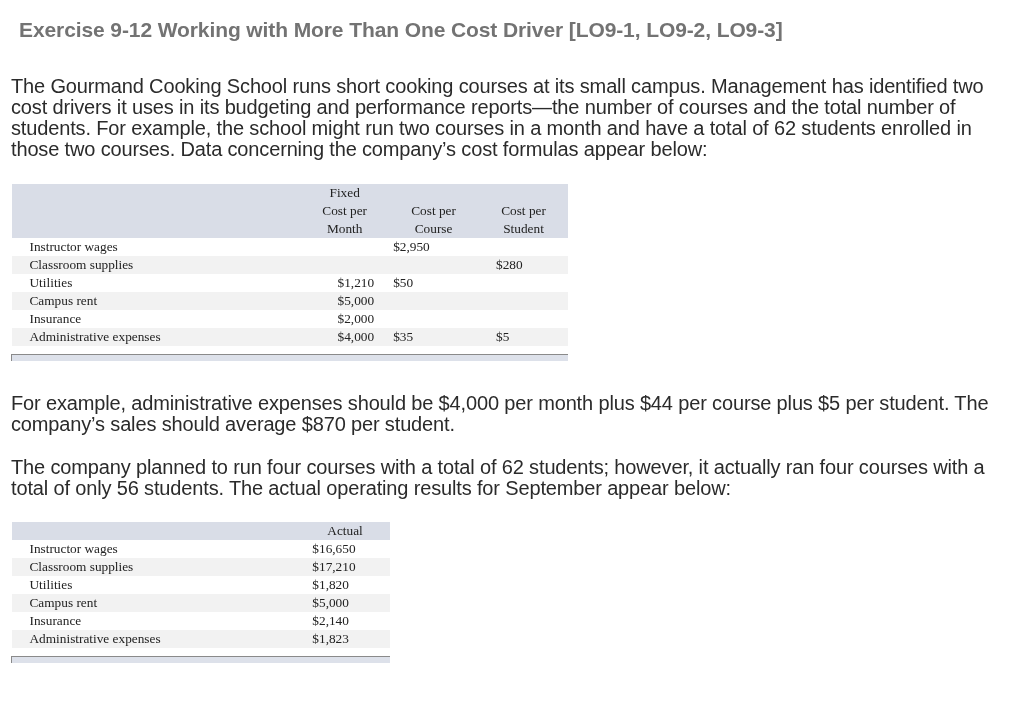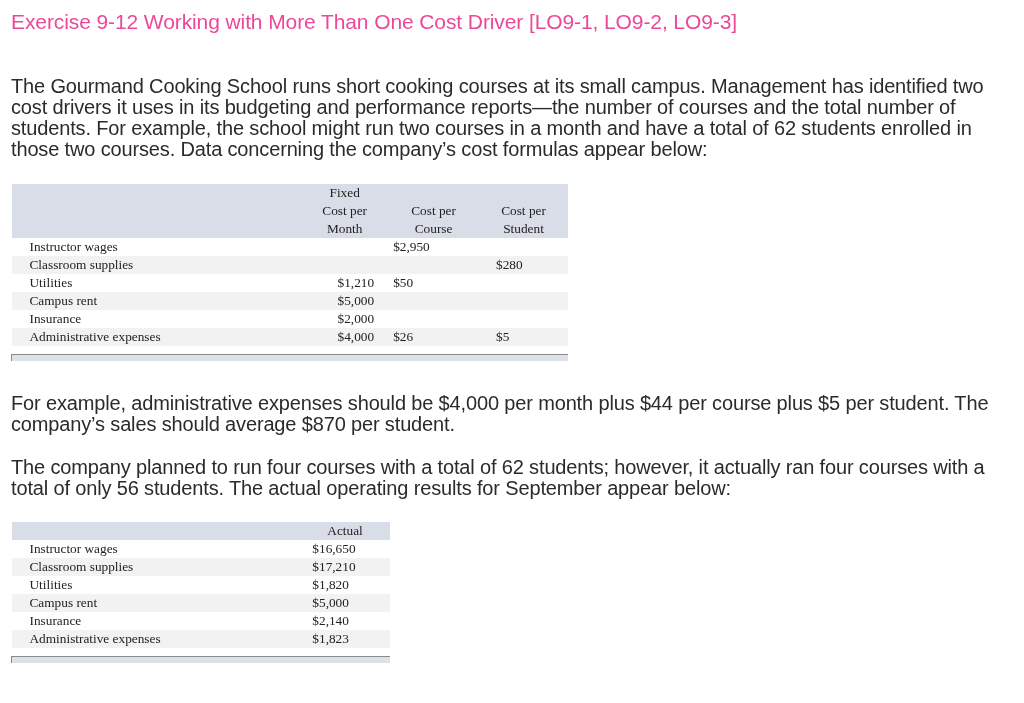--- a/index.html
+++ b/index.html
@@ -3,22 +3,22 @@
   <meta charset="utf-8">
   <style>
     html, body { margin: 0; padding: 0; background: #ffffff; }
     body {
       width: 1024px; height: 703px; overflow: hidden; position: relative;
       font-family: "Liberation Sans", "DejaVu Sans", sans-serif;
       color: #2b2b2b;
     }
     .title {
       position: absolute; left: 11px; top: 10px;
-      font-size: 21px; font-weight: normal; letter-spacing: -0.1px;
-      color: #ec4899; white-space: nowrap; margin: 0;
+      font-size: 21px; font-weight: bold; letter-spacing: -0.1px;
+      color: #737373; white-space: nowrap; margin: 8px;
     }
     .para {
       position: absolute; left: 11px; width: 1000px;
       font-size: 20px; line-height: 21px; color: #2b2b2b; margin: 0;
       letter-spacing: -0.15px;
     }
     #p1 { top: 76px; }
     #p2 { top: 393px; }
     #p3 { top: 457px; }
 
@@ -109,21 +109,21 @@
     </tr>
     <tr>
       <td class="label">Insurance</td>
       <td class="fixed">$2,000</td>
       <td class="course"><span class="dollar"></span><span class="amt"></span></td>
       <td class="student"><span class="dollar"></span><span class="amt"></span></td>
     </tr>
     <tr>
       <td class="label">Administrative expenses</td>
       <td class="fixed">$4,000</td>
-      <td class="course"><span class="dollar">$</span><span class="amt" style="width:48px">26</span></td>
+      <td class="course"><span class="dollar">$</span><span class="amt" style="width:48px">35</span></td>
       <td class="student"><span class="dollar">$</span><span class="amt" style="width:28px">5</span></td>
     </tr>
     <tr class="spacer">
         <td></td>
         <td></td>
         <td></td>
         <td></td>
       </tr>
   </tbody>
   <tfoot>

